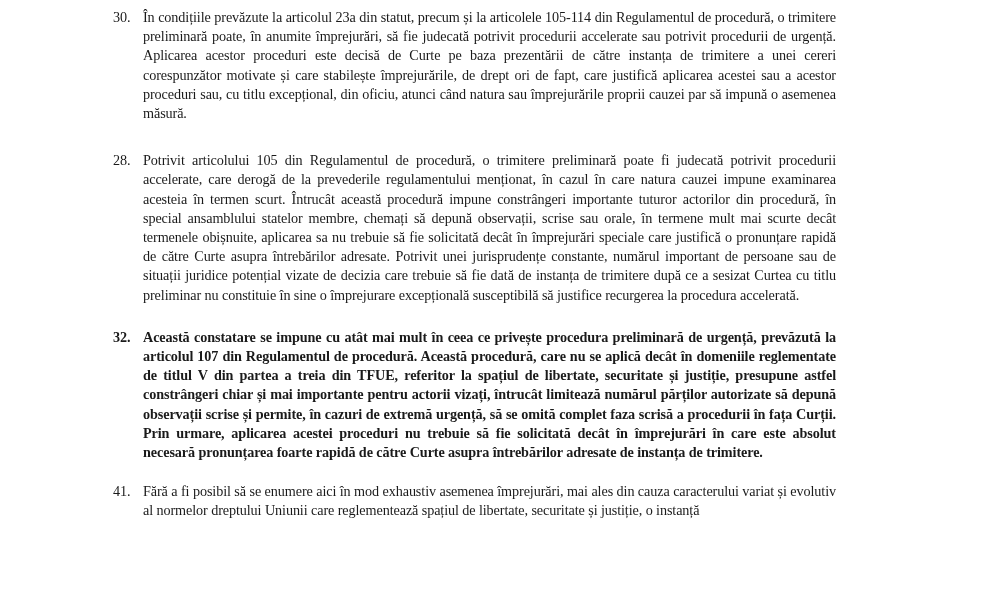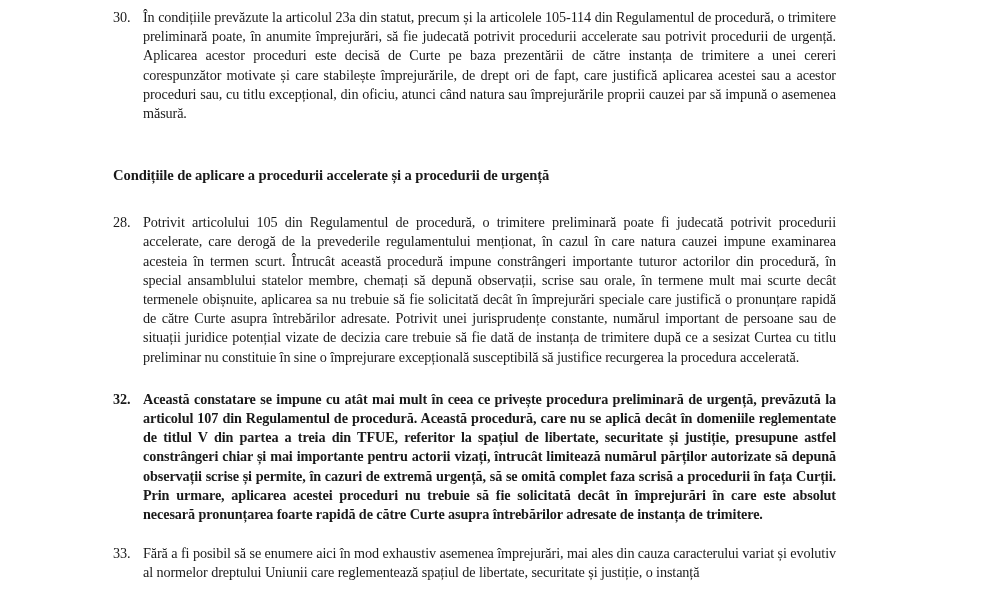--- a/index.html
+++ b/index.html
@@ -49,30 +49,29 @@
 </head>
 <body>
 
 <div class="page">
 
   <section class="numbered-para">
     <span class="para-num">30.</span>
     <p class="para-text">În condițiile prevăzute la articolul 23a din statut, precum și la articolele 105-114 din Regulamentul de procedură, o trimitere preliminară poate, în anumite împrejurări, să fie judecată potrivit procedurii accelerate sau potrivit procedurii de urgență. Aplicarea acestor proceduri este decisă de Curte pe baza prezentării de către instanța de trimitere a unei cereri corespunzător motivate și care stabilește împrejurările, de drept ori de fapt, care justifică aplicarea acestei sau a acestor proceduri sau, cu titlu excepțional, din oficiu, atunci când natura sau împrejurările proprii cauzei par să impună o asemenea măsură.</p>
   </section>
 
-  <h2 class="section-heading">Condițiile de aplicare a procedurii accelerate și a procedurii de urgență</h2>
 
   <section class="numbered-para mt-31">
     <span class="para-num">28.</span>
     <p class="para-text">Potrivit articolului 105 din Regulamentul de procedură, o trimitere preliminară poate fi judecată potrivit procedurii accelerate, care derogă de la prevederile regulamentului menționat, în cazul în care natura cauzei impune examinarea acesteia în termen scurt. Întrucât această procedură impune constrângeri importante tuturor actorilor din procedură, în special ansamblului statelor membre, chemați să depună observații, scrise sau orale, în termene mult mai scurte decât termenele obișnuite, aplicarea sa nu trebuie să fie solicitată decât în împrejurări speciale care justifică o pronunțare rapidă de către Curte asupra întrebărilor adresate. Potrivit unei jurisprudențe constante, numărul important de persoane sau de situații juridice potențial vizate de decizia care trebuie să fie dată de instanța de trimitere după ce a sesizat Curtea cu titlu preliminar nu constituie în sine o împrejurare excepțională susceptibilă să justifice recurgerea la procedura accelerată.</p>
   </section>
 
   <section class="numbered-para mt-32">
     <span class="para-num">32.</span>
     <p class="para-text">Această constatare se impune cu atât mai mult în ceea ce privește procedura preliminară de urgență, prevăzută la articolul 107 din Regulamentul de procedură. Această procedură, care nu se aplică decât în domeniile reglementate de titlul V din partea a treia din TFUE, referitor la spațiul de libertate, securitate și justiție, presupune astfel constrângeri chiar și mai importante pentru actorii vizați, întrucât limitează numărul părților autorizate să depună observații scrise și permite, în cazuri de extremă urgență, să se omită complet faza scrisă a procedurii în fața Curții. Prin urmare, aplicarea acestei proceduri nu trebuie să fie solicitată decât în împrejurări în care este absolut necesară pronunțarea foarte rapidă de către Curte asupra întrebărilor adresate de instanța de trimitere.</p>
   </section>
 
   <section class="numbered-para mt-33">
-    <span class="para-num">33.</span>
+    <span class="para-num">41.</span>
     <p class="para-text">Fără a fi posibil să se enumere aici în mod exhaustiv asemenea împrejurări, mai ales din cauza caracterului variat și evolutiv al normelor dreptului Uniunii care reglementează spațiul de libertate, securitate și justiție, o instanță</p>
   </section>
 
 </div>
 
 </body></html>

